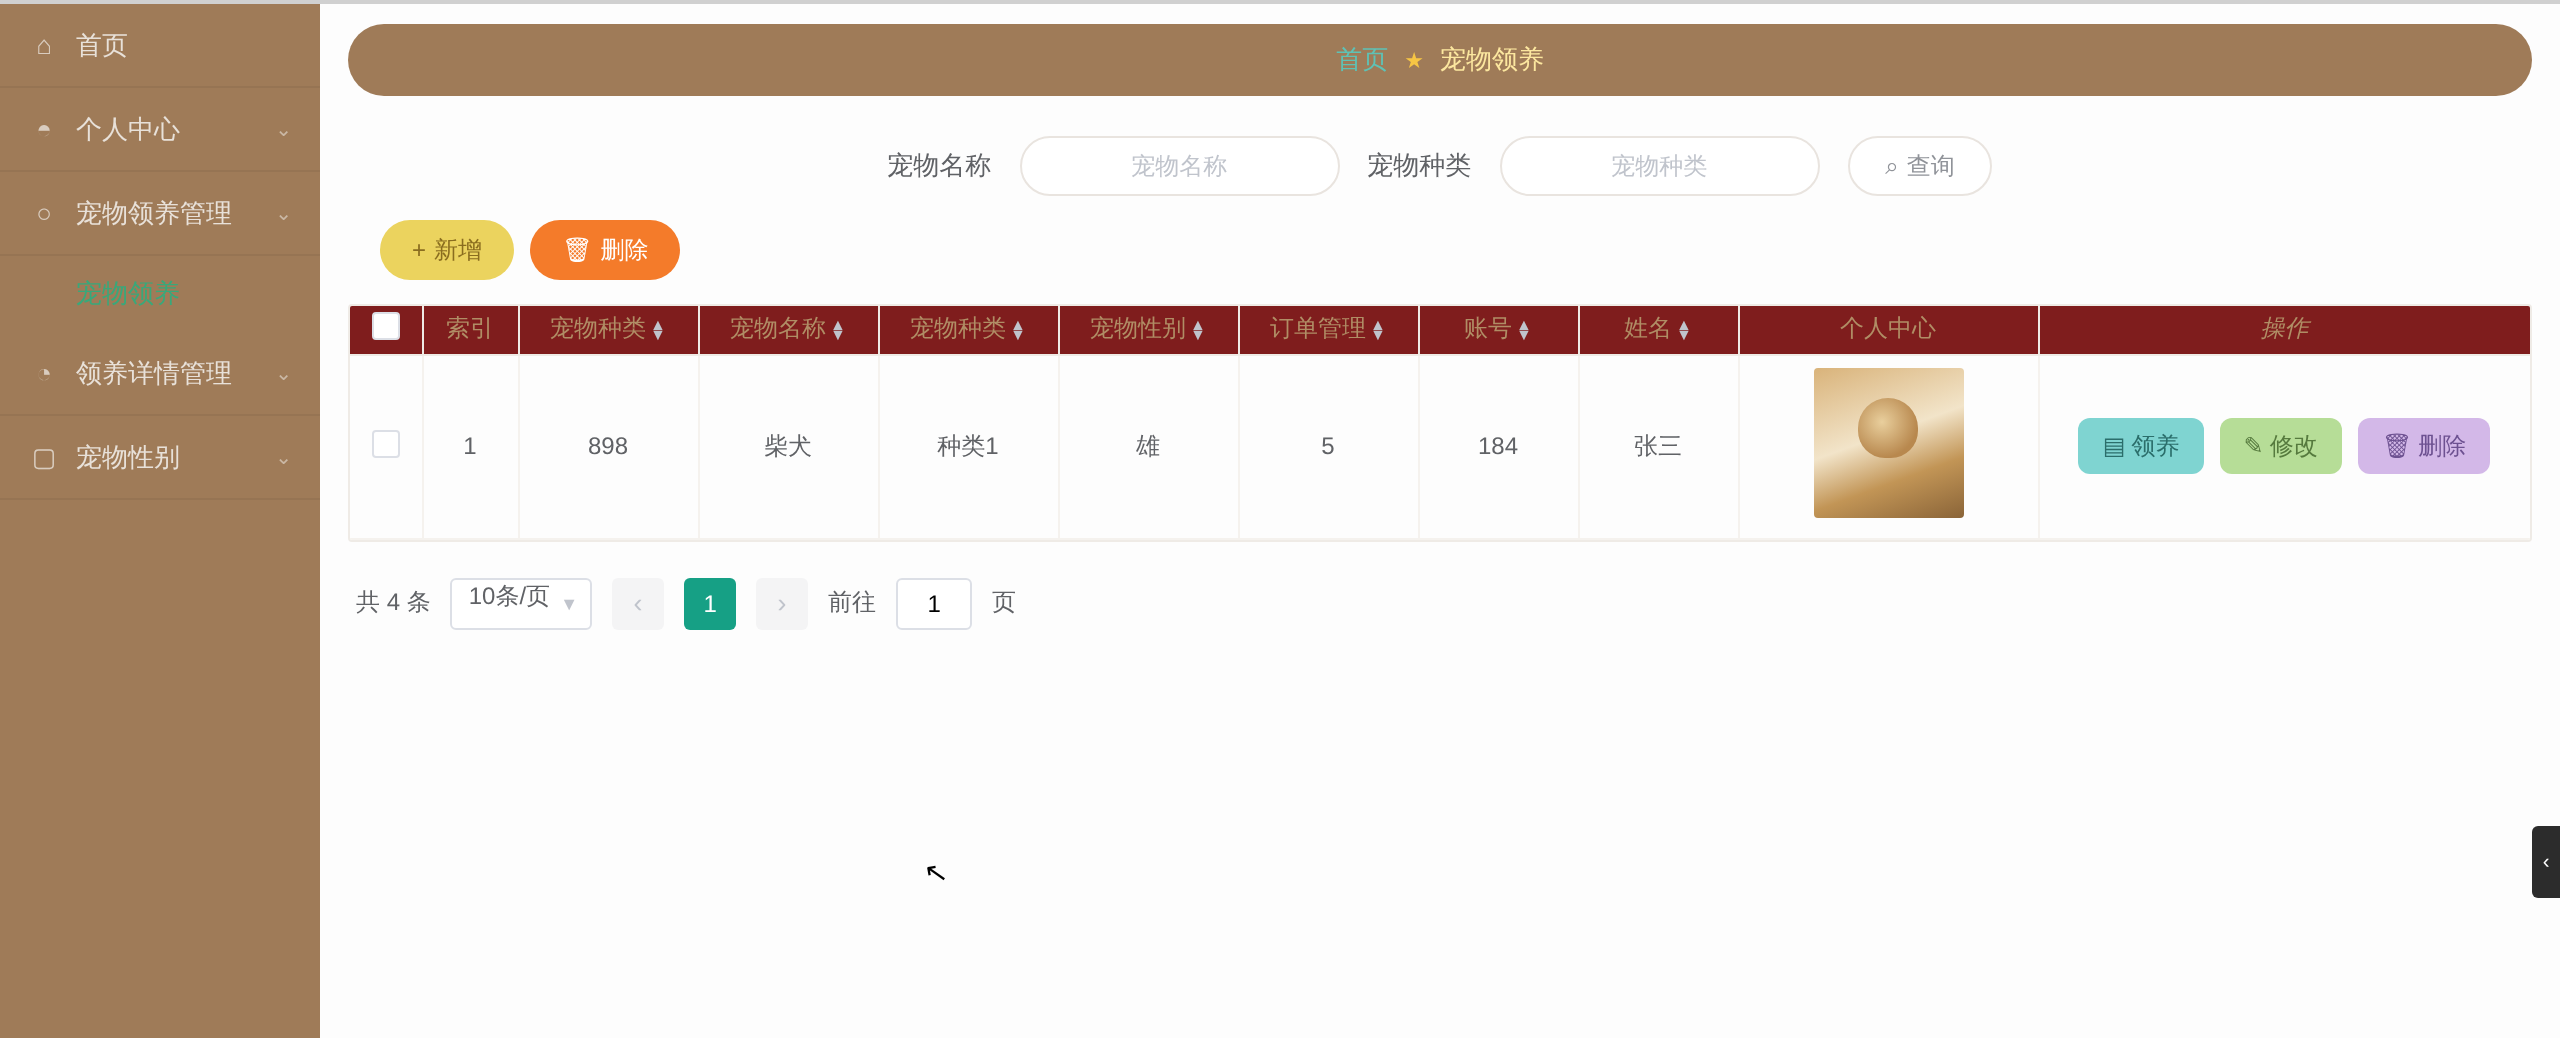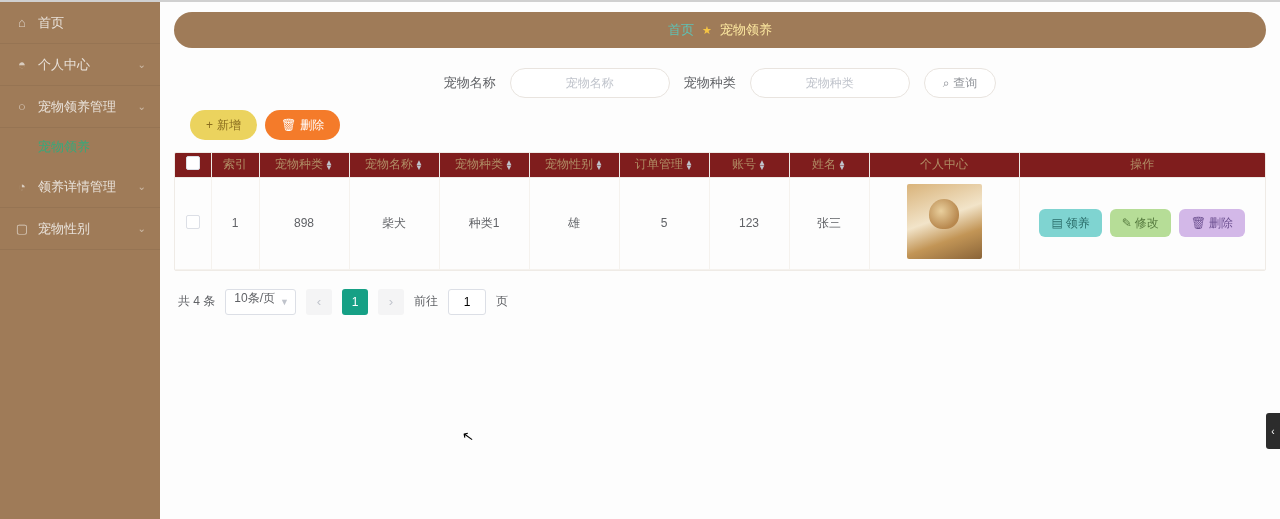--- a/index.html
+++ b/index.html
@@ -150,21 +150,21 @@
     background: #7f1d1d;
     color: #b08d65;
     font-weight: 500;
     font-size: 12px;
     height: 24px;
     border-right: 1px solid #efebe6;
     border-bottom: 1px solid #efebe6;
     text-align: center;
     position: relative;
   }
-  thead th:last-child { border-right: none; }
+  thead th:last-child { border-right: none; font-style: italic; }
   tbody td {
     height: 92px;
     text-align: center;
     font-size: 12px;
     color: #606266;
     border-right: 1px solid #f5f2ee;
     border-bottom: 1px solid #f5f2ee;
   }
   tbody td:last-child { border-right: none; }
   .chk {
@@ -410,21 +410,21 @@
         </thead>
         <tbody>
           <tr>
             <td><span class="chk"></span></td>
             <td>1</td>
             <td>898</td>
             <td>柴犬</td>
             <td>种类1</td>
             <td>雄</td>
             <td>5</td>
-            <td>123</td>
+            <td>184</td>
             <td>张三</td>
             <td><span class="pet-img"></span></td>
             <td>
               <div class="row-actions">
                 <button class="mini-btn mini-adopt">
                   <span>▤</span>
                   <span>领养</span>
                 </button>
                 <button class="mini-btn mini-edit">
                   <span>✎</span>

